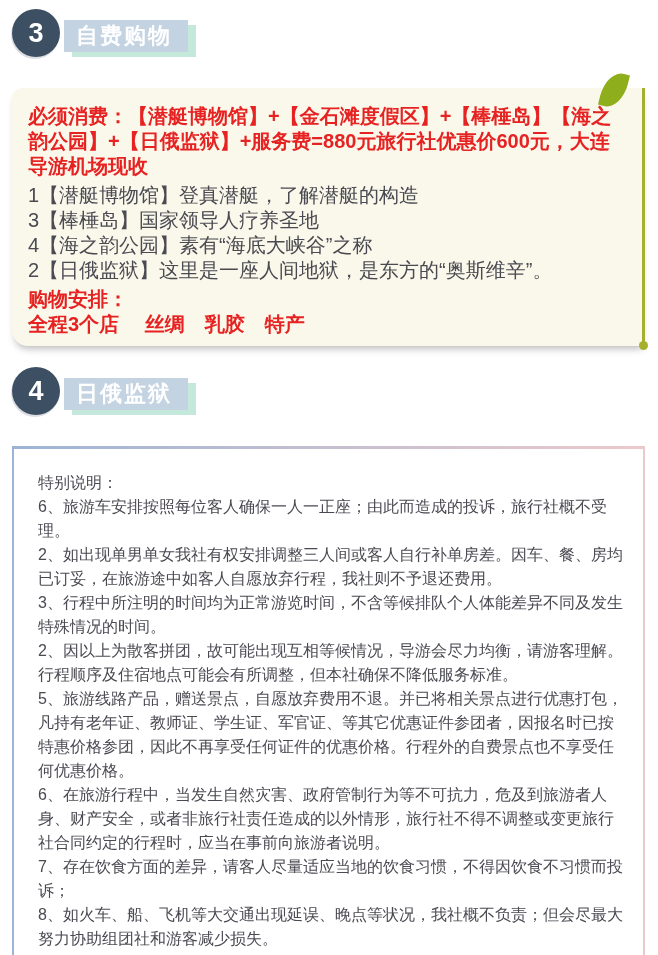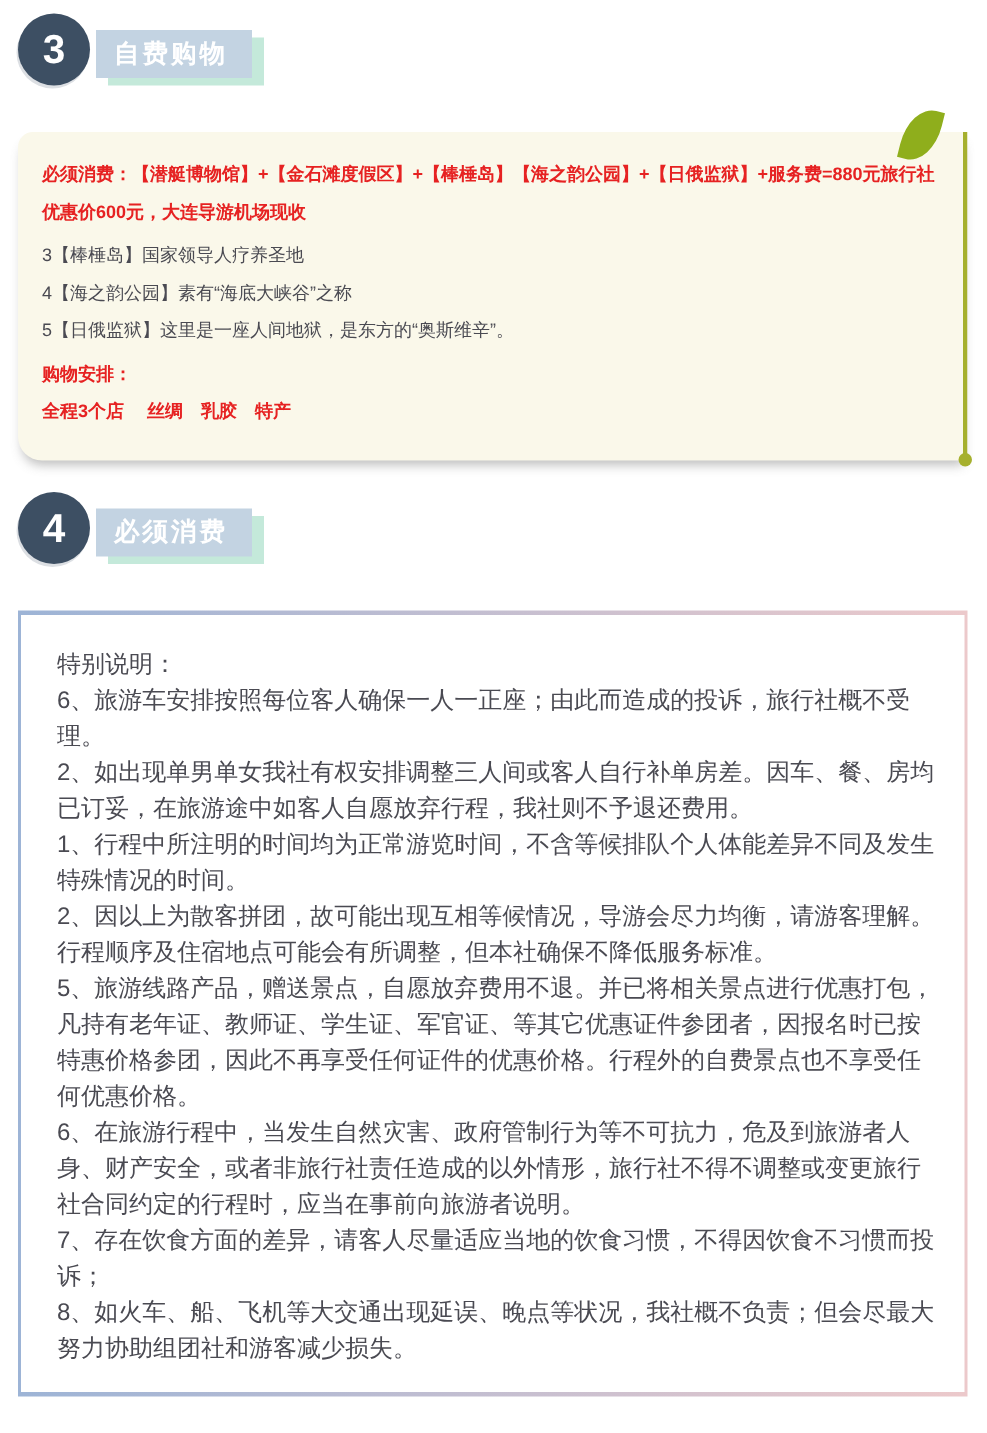--- a/index.html
+++ b/index.html
@@ -17,36 +17,36 @@
     width:48px; height:48px; border-radius:50%;
     background:#3d4f63; color:#ffffff;
     font-size:27px; font-weight:bold;
     display:flex; align-items:center; justify-content:center;
     box-shadow:-1px 2px 0 rgba(61,79,99,0.18);
     flex:0 0 auto; z-index:2;
   }
   .sec-label {
     margin-left:4px; margin-top:6px;
     background:#c3d3e2; color:#ffffff;
-    font-size:17px; font-weight:bold; letter-spacing:2px;
+    font-size:22px; font-weight:bold; letter-spacing:2px;
     padding:6px 16px 6px 12px; line-height:20px;
     box-shadow:8px 5px 0 0 #c4e9da;
     z-index:1;
   }
 
   
   .note-box {
     position:relative;
     background:#faf8ea;
     border-right:3px solid #a6b02e;
     border-radius:10px 0 0 16px;
     box-shadow:0 6px 7px -3px rgba(110,110,110,0.45);
-    padding:16px 16px 20px 16px;
+    padding:16px 16px 9px 16px;
     margin:0 0 20px 0;
-    font-size:12px; line-height:25px;
+    font-size:20px; line-height:25px;
   }
   .leaf {
     position:absolute; top:-16px; right:16px;
     width:24px; height:36px;
     background:#8fae1c;
     border-radius:75% 0 75% 0;
     transform:rotate(14deg);
   }
   .leaf-dot {
     position:absolute; bottom:-4px; right:-6px;
@@ -79,39 +79,40 @@
     <div class="badge">3</div>
     <div class="sec-label">自费购物</div>
   </div>
 
   <div class="note-box">
     <span class="leaf"></span>
     <span class="leaf-dot"></span>
 
     <p class="red headline">必须消费：【潜艇博物馆】+【金石滩度假区】+【棒棰岛】【海之韵公园】+【日俄监狱】+服务费=880元旅行社优惠价600元，大连导游机场现收</p>
 
+    <p>1【潜艇博物馆】登真潜艇，了解潜艇的构造</p>
     <p>3【棒棰岛】国家领导人疗养圣地</p>
     <p>4【海之韵公园】素有“海底大峡谷”之称</p>
-    <p>5【日俄监狱】这里是一座人间地狱，是东方的“奥斯维辛”。</p>
+    <p>2【日俄监狱】这里是一座人间地狱，是东方的“奥斯维辛”。</p>
 
     <p class="red shop-title">购物安排：</p>
     <p class="red">全程3个店　 丝绸　乳胶　特产</p>
   </div>
 
   <div class="sec-header">
     <div class="badge">4</div>
-    <div class="sec-label">必须消费</div>
+    <div class="sec-label">日俄监狱</div>
   </div>
 
   <div class="tips-wrap">
     <div class="tips-box">
       <p>特别说明：</p>
       <p>6、旅游车安排按照每位客人确保一人一正座；由此而造成的投诉，旅行社概不受理。</p>
       <p>2、如出现单男单女我社有权安排调整三人间或客人自行补单房差。因车、餐、房均已订妥，在旅游途中如客人自愿放弃行程，我社则不予退还费用。</p>
-      <p>1、行程中所注明的时间均为正常游览时间，不含等候排队个人体能差异不同及发生特殊情况的时间。</p>
+      <p>3、行程中所注明的时间均为正常游览时间，不含等候排队个人体能差异不同及发生特殊情况的时间。</p>
       <p>2、因以上为散客拼团，故可能出现互相等候情况，导游会尽力均衡，请游客理解。行程顺序及住宿地点可能会有所调整，但本社确保不降低服务标准。</p>
       <p>5、旅游线路产品，赠送景点，自愿放弃费用不退。并已将相关景点进行优惠打包，凡持有老年证、教师证、学生证、军官证、等其它优惠证件参团者，因报名时已按特惠价格参团，因此不再享受任何证件的优惠价格。行程外的自费景点也不享受任何优惠价格。</p>
       <p>6、在旅游行程中，当发生自然灾害、政府管制行为等不可抗力，危及到旅游者人身、财产安全，或者非旅行社责任造成的以外情形，旅行社不得不调整或变更旅行社合同约定的行程时，应当在事前向旅游者说明。</p>
       <p>7、存在饮食方面的差异，请客人尽量适应当地的饮食习惯，不得因饮食不习惯而投诉；</p>
       <p>8、如火车、船、飞机等大交通出现延误、晚点等状况，我社概不负责；但会尽最大努力协助组团社和游客减少损失。</p>
 
     </div>
   </div>
 
 </div>

